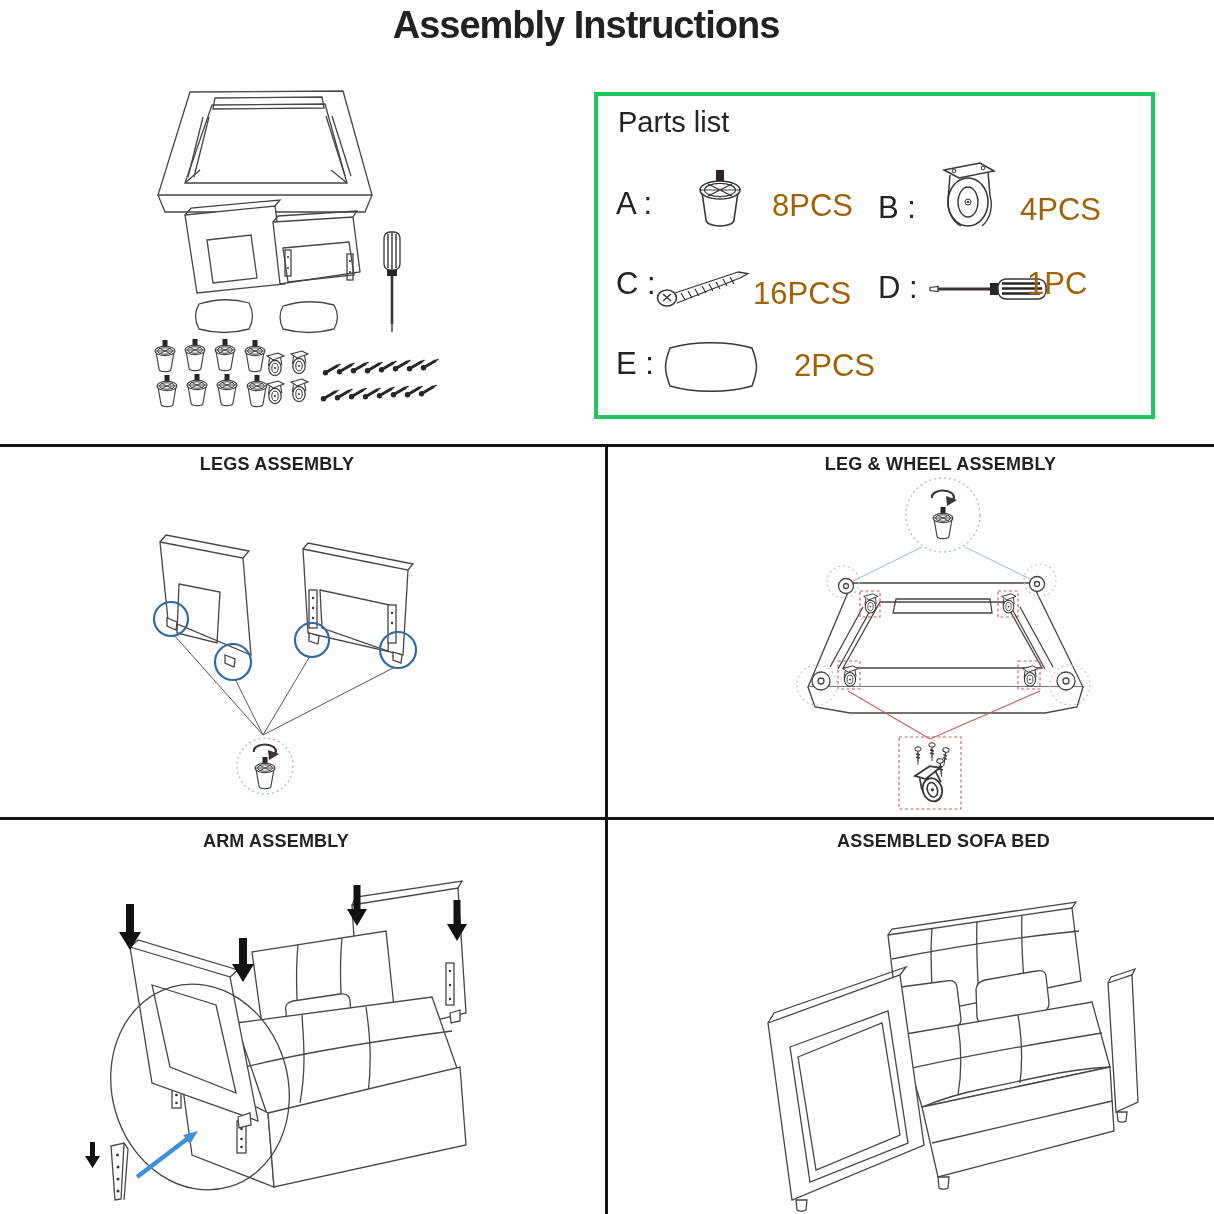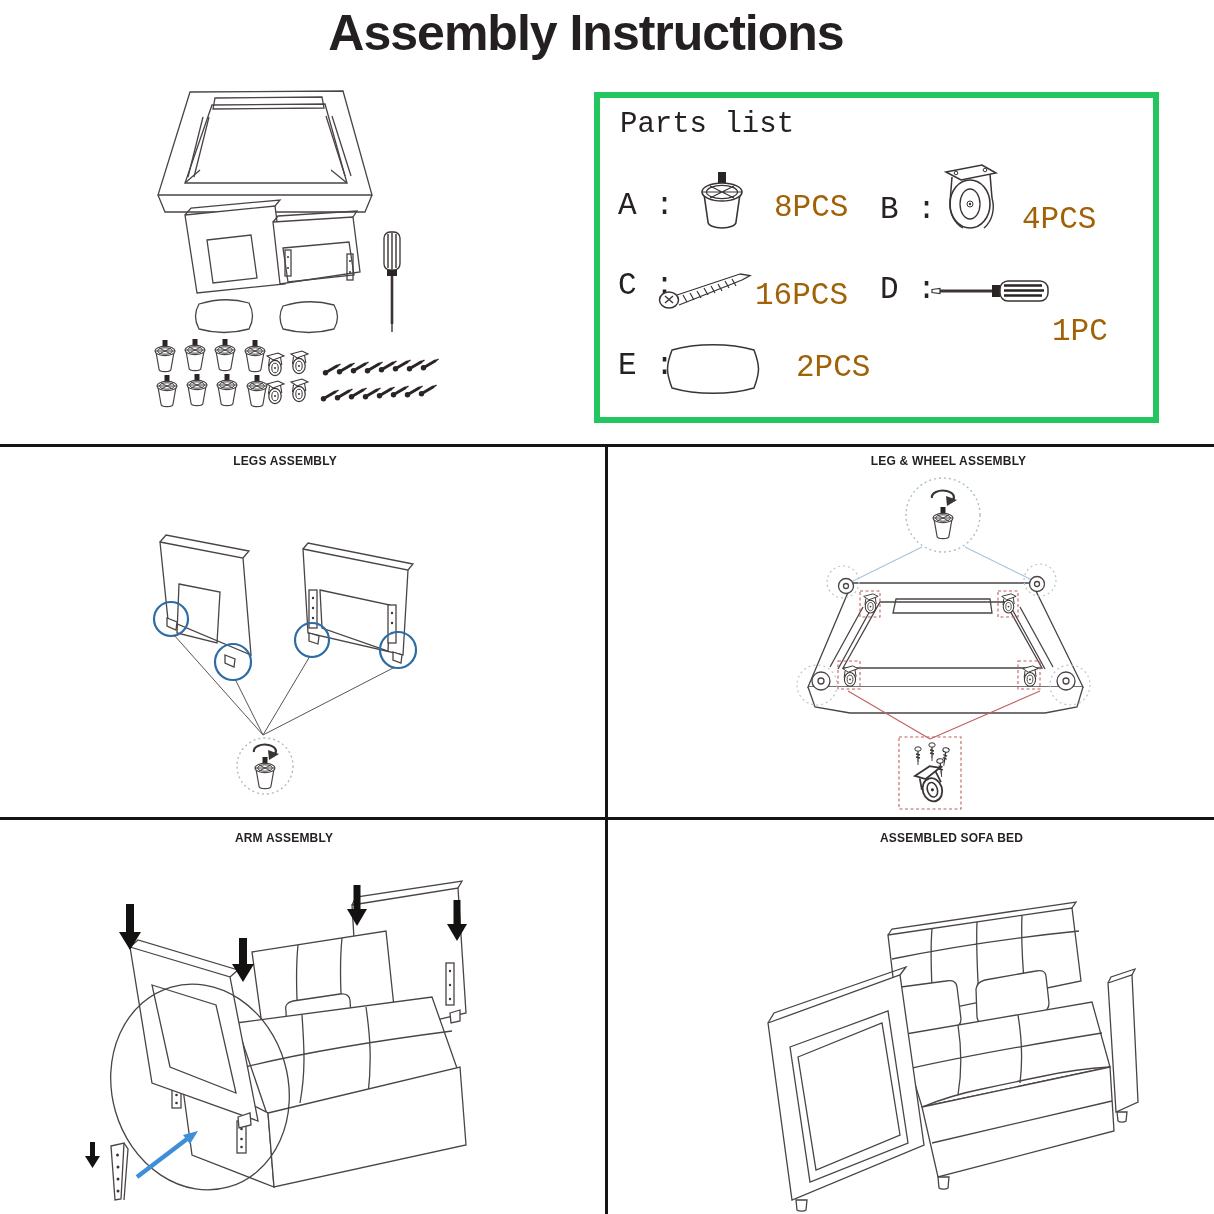--- a/index.html
+++ b/index.html
@@ -1,22 +1,22 @@
 <!DOCTYPE html>
 <html><head>
 <meta charset="utf-8">
 <style>
   html,body{margin:0;padding:0;background:#ffffff;width:1214px;height:1214px;position:relative;
     font-family:"Liberation Sans", sans-serif;color:#262223;overflow:hidden;}
   .abs{position:absolute;}
-  .page-title{top:4px;left:0;width:1172px;text-align:center;font-size:50px;font-weight:bold;
+  .page-title{top:4px;left:0;width:1172px;text-align:center;font-size:38px;font-weight:bold;
     letter-spacing:-1px;color:#241f20;}
   .divider{background:#141414;}
-  .sec-title{font-size:12px;font-weight:bold;color:#241f20;text-align:center;letter-spacing:0.2px;padding-left:8px;}
-  .parts-box{left:594px;top:92px;width:553px;height:319px;border:6px solid #22c55e;background:#fff;font-family:Liberation Mono, monospace;}
+  .sec-title{font-size:18px;font-weight:bold;color:#241f20;text-align:center;letter-spacing:0.2px;}
+  .parts-box{left:594px;top:92px;width:553px;height:319px;border:4px solid #22c55e;background:#fff;}
   .pl-title{left:20px;top:10px;font-size:29px;color:#262223;}
   .pl-label{font-size:31px;color:#262223;}
   .pl-qty{font-size:31px;color:#a16207;}
   svg{display:block;}
   .ln{stroke:#4a4444;stroke-width:1.3;fill:none;}
   .lnf{stroke:#4a4444;stroke-width:1.3;fill:#ffffff;}
 </style>
 </head>
 <body>
 
@@ -149,41 +149,41 @@
     <polygon points="10,10 46,3 60,11 25,18" fill="#fff" stroke="#3a3434" stroke-width="1.5"></polygon>
     <circle cx="20" cy="11" r="1.8" fill="none" stroke="#3a3434"></circle>
       <circle cx="49" cy="8" r="1.8" fill="none" stroke="#3a3434"></circle>
     <path d="M 16,15 L 14,40 M 54,12 L 56,36" stroke="#3a3434" stroke-width="1.5" fill="none"></path>
     <ellipse cx="34" cy="42" rx="20" ry="24" fill="#fff" stroke="#3a3434" stroke-width="1.6"></ellipse>
     <ellipse cx="34" cy="42" rx="10" ry="15" fill="none" stroke="#3a3434" stroke-width="1.3"></ellipse>
     <circle cx="34" cy="42" r="3" fill="none" stroke="#3a3434"></circle>
       <circle cx="34" cy="42" r="1.2" fill="#3a3434"></circle>
     <path d="M 14,40 a 22,26 0 0 0 13,26 M 56,36 a 22,26 0 0 1 -8,30" stroke="#3a3434" stroke-width="1.4" fill="none"></path>
   </svg>
-  <span class="abs pl-qty" style="left:422px;top:96px;margin-top:8px;">4PCS</span>
+  <span class="abs pl-qty" style="left:422px;top:96px;">4PCS</span>
 
   <span class="abs pl-label" style="left:18px;top:170px;">C :</span>
   <svg class="abs" style="left:58px;top:170px;" width="94" height="44" viewBox="0 0 94 44">
     <ellipse cx="11" cy="32" rx="9.5" ry="8" fill="#fff" stroke="#3a3434" stroke-width="1.5"></ellipse>
     <path d="M 7,28 l 8,7 M 7,35 l 8,-7" stroke="#3a3434" stroke-width="1.4"></path>
     <path d="M 19,27 L 82,6 M 21,37 L 84,12" stroke="#3a3434" stroke-width="1.3" fill="none"></path>
     <path d="M 82,6 L 92,7.5 L 84,12" fill="#fff" stroke="#3a3434" stroke-width="1.3"></path>
     <path d="M 25,27 l 4,7 M 32,25 l 4,7 M 39,23 l 4,7 M 46,20 l 4,7 M 53,18 l 4,7 M 60,16 l 4,7 M 67,13 l 4,7 M 74,11 l 4,7" stroke="#3a3434" stroke-width="1.2" fill="none"></path>
   </svg>
   <span class="abs pl-qty" style="left:155px;top:180px;">16PCS</span>
 
   <span class="abs pl-label" style="left:280px;top:174px;">D :</span>
   <svg class="abs" style="left:330px;top:178px;" width="124" height="30" viewBox="0 0 124 30">
     <path d="M 2,13.5 L 10,12.5 L 10,17.5 L 2,16.5 Z" fill="#fff" stroke="#3a3434" stroke-width="1.2"></path>
     <path d="M 10,15 H 62" stroke="#3a3434" stroke-width="3" fill="none"></path>
     <rect x="62" y="9" width="8" height="12" fill="#2a2424"></rect>
     <rect x="70" y="5" width="48" height="20" rx="8" fill="#fff" stroke="#3a3434" stroke-width="1.5"></rect>
     <path d="M 74,9.5 H 112 M 74,14.5 H 114 M 74,19.5 H 112" stroke="#2a2424" stroke-width="2.4" fill="none"></path>
   </svg>
-  <span class="abs pl-qty" style="left:452px;top:170px;margin-top:46px;">1PC</span>
+  <span class="abs pl-qty" style="left:429px;top:170px;">1PC</span>
 
   <span class="abs pl-label" style="left:18px;top:250px;">E :</span>
   <svg class="abs" style="left:62px;top:238px;" width="102" height="64" viewBox="0 0 102 64">
     <path d="M 10,14 C 34,7 68,7 92,14 C 98,30 98,36 92,52 C 68,59 34,59 10,52 C 4,36 4,30 10,14 Z" fill="#fff" stroke="#3a3434" stroke-width="1.5"></path>
   </svg>
   <span class="abs pl-qty" style="left:196px;top:252px;">2PCS</span>
 </div>
 
 <div class="abs divider" style="left:0;top:444px;width:1214px;height:3px;"></div>
 <div class="abs divider" style="left:0;top:817px;width:1214px;height:3px;"></div>

